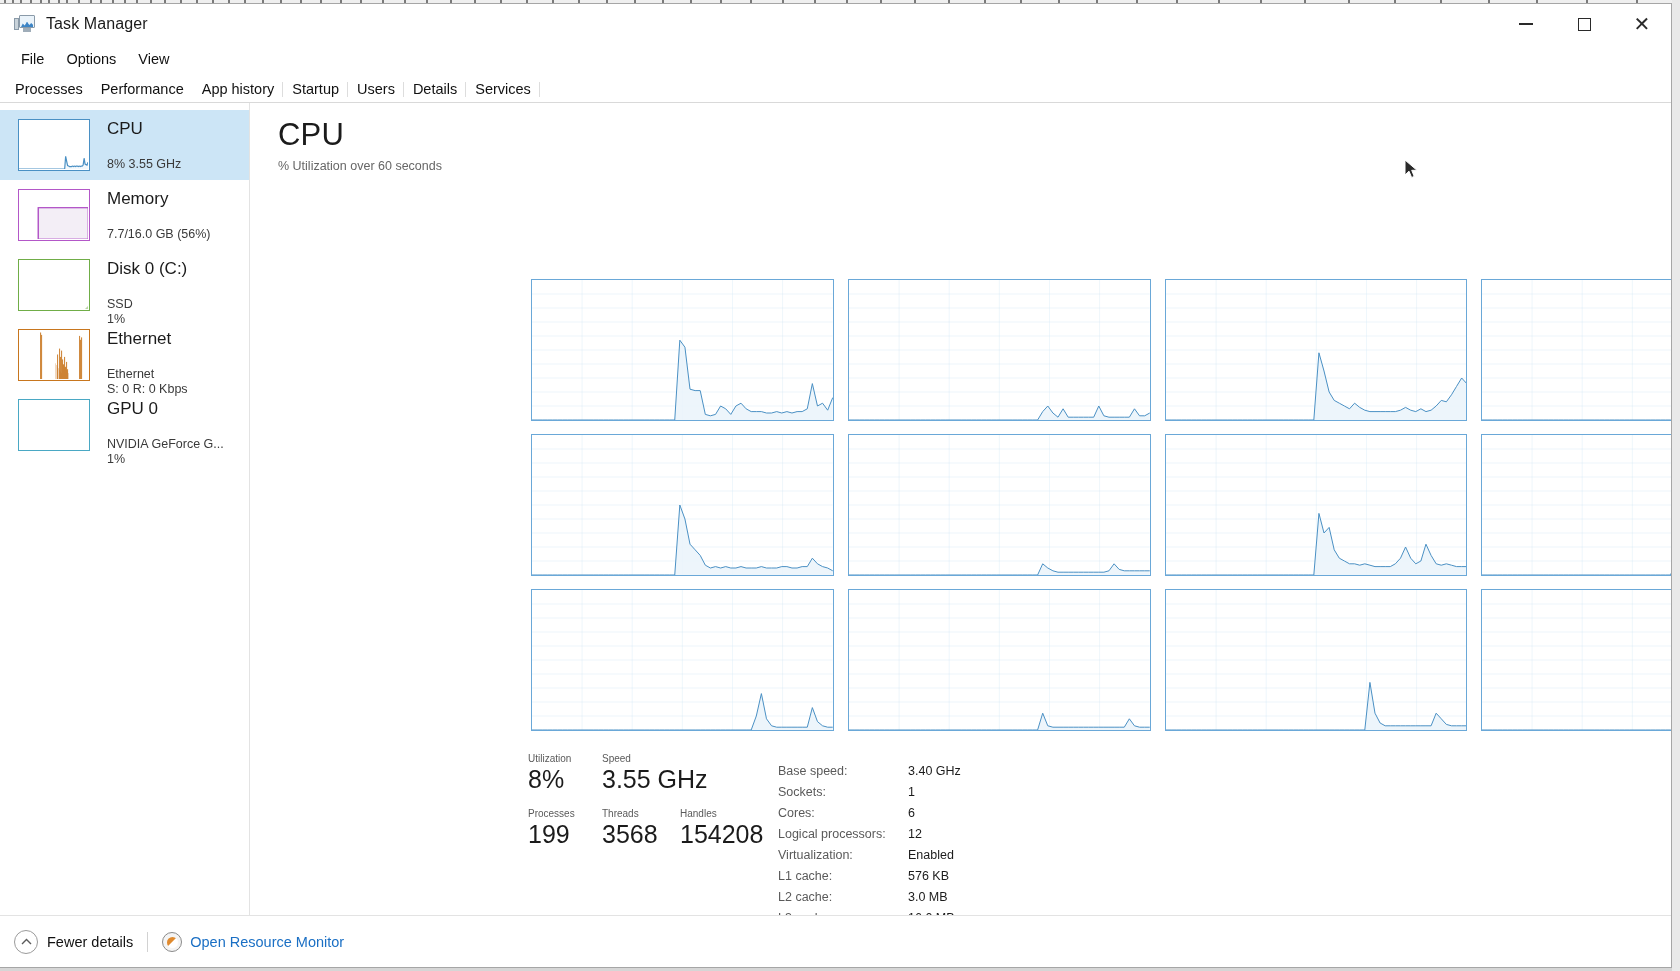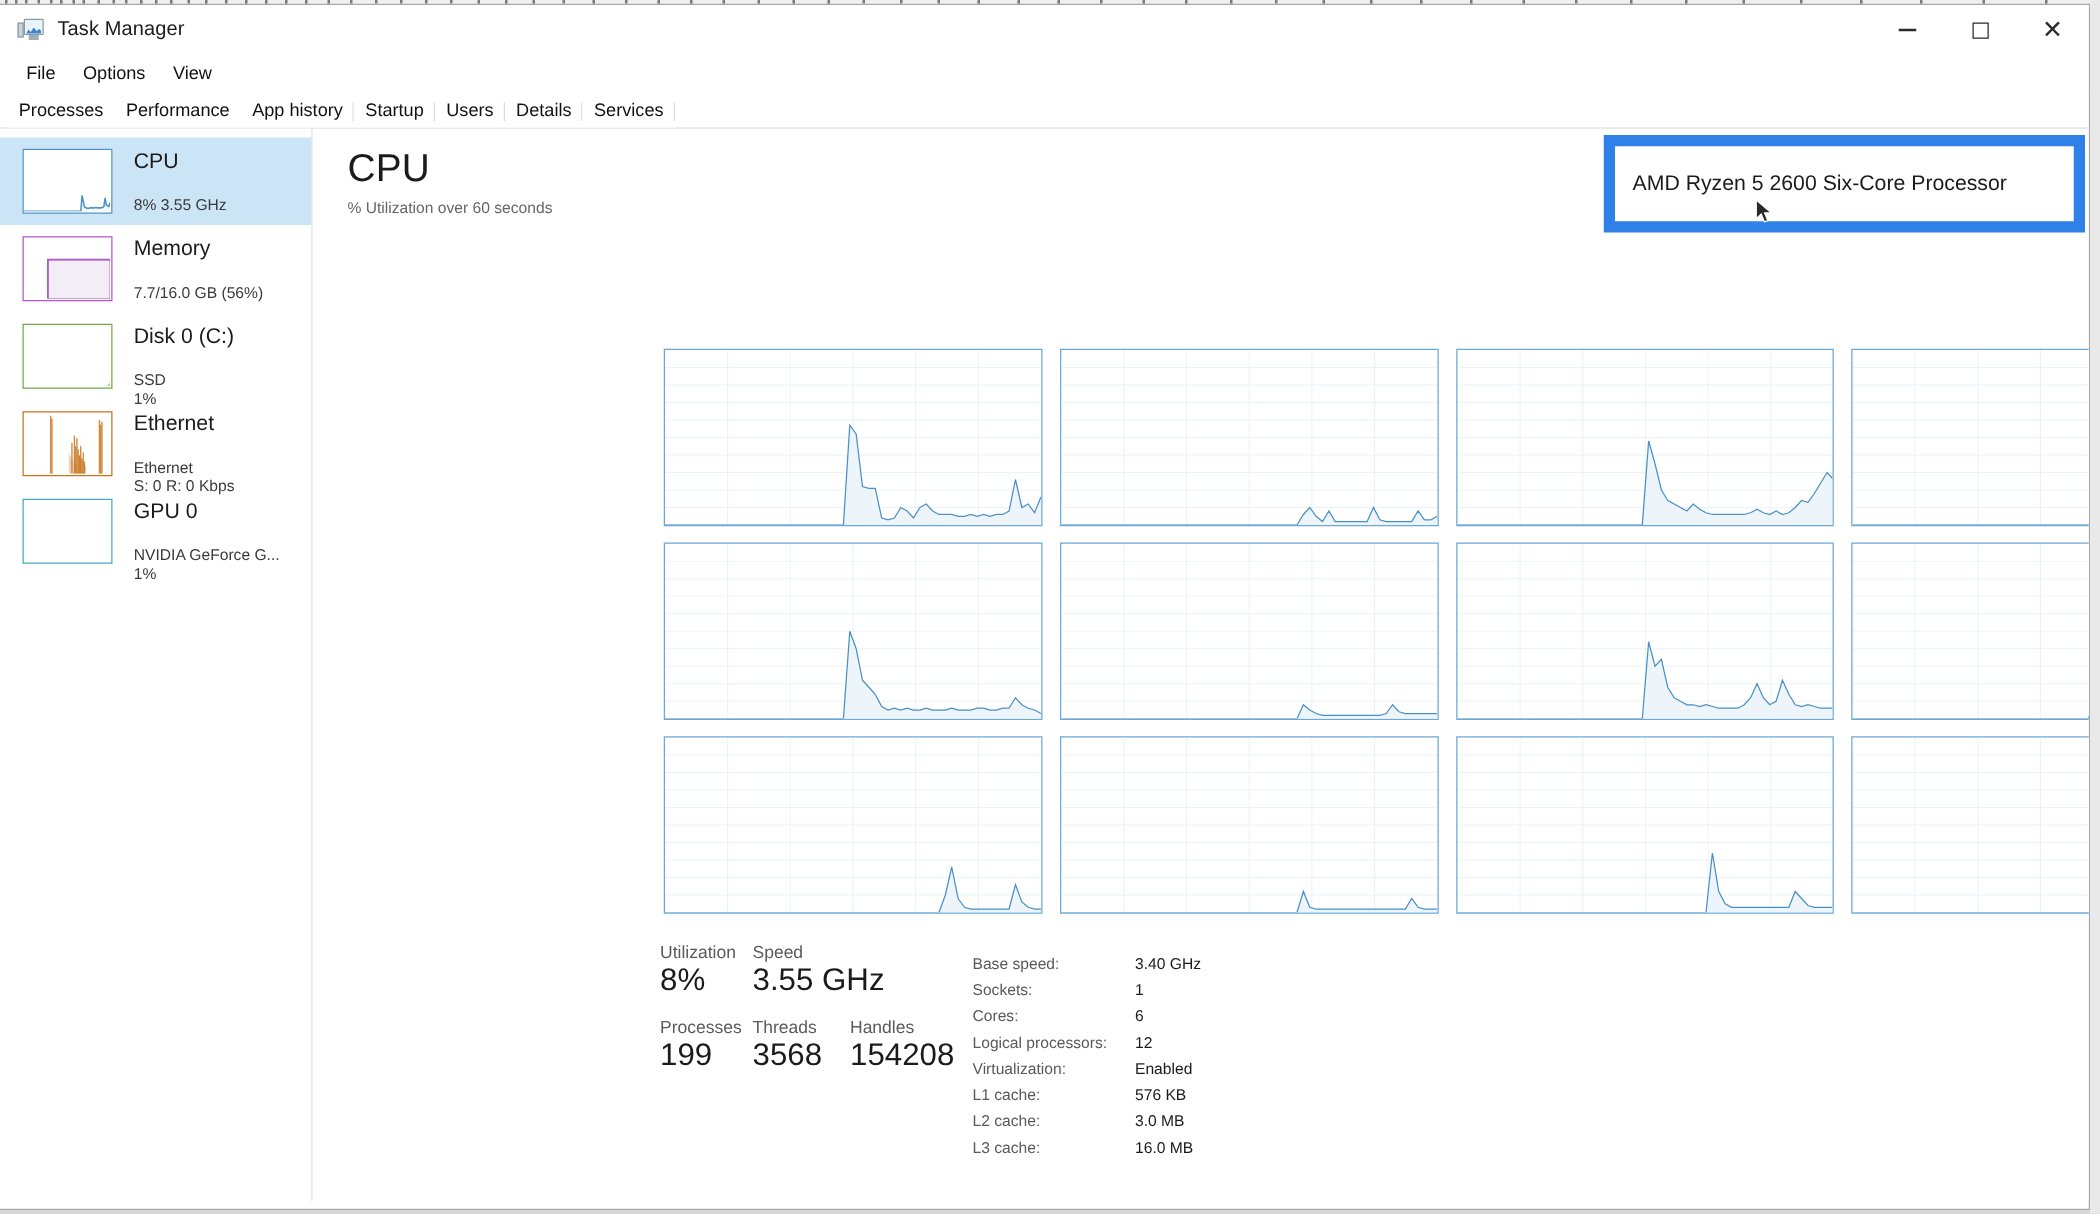--- a/index.html
+++ b/index.html
@@ -158,21 +158,21 @@
   .cell svg { display: block; width: 100%; height: 100%; }
 
   
   .stats {
     position: absolute; left: 278px; top: 650px; width: 1260px;
     display: flex;
   }
   .stats-left { width: 250px; }
   .srow { display: flex; }
   .sblock { }
-  .slabel { font-size: 14px; color: #5a5a5a; }
+  .slabel { font-size: 10px; color: #5a5a5a; }
   .sval { font-size: 25px; color: #1b1b1b; font-weight: 300; margin-top: 1px; }
 
   .stats-right { margin-left: 0px; padding-top: 8px; }
   .krow { display: flex; font-size: 12.5px; line-height: 21px; }
   .kkey { width: 130px; color: #5a5a5a; }
   .kval { color: #1b1b1b; }
 
   
   .bottombar {
     position: absolute; left: 0; bottom: 0; width: 100%; height: 52px;
@@ -724,24 +724,32 @@
               </div>
               <div class="krow">
                 <div class="kkey">L3 cache:</div>
                 <div class="kval">16.0 MB</div>
               </div>
             </div>
         </div>
       </div>
     </div>
 
-
-    <div class="annot">
-      <div class="annot-text">AMD Ryzen 5 2600 Six-Core Processor</div>
+    <div class="bottombar">
+      <div class="chev-circle">
+        <svg width="11" height="8" viewBox="0 0 11 8">
+            <path d="M1 6 L5.5 1.6 L10 6" stroke="#5a5a5a" stroke-width="1.4" fill="none"></path>
+          </svg>
+      </div>
+      <div class="fewer">Fewer details</div>
+      <div class="vsep"></div>
+      <div class="rm-icon"></div>
+      <div class="rm-link">Open Resource Monitor</div>
     </div>
+
 
     <div class="cursor">
       <svg width="16" height="22" viewBox="0 0 16 22">
         <path d="M1 1 L1 16 L5 12.2 L7.6 18.5 L10.2 17.4 L7.7 11.3 L13 11.3 Z" fill="#2a2a2a" stroke="#ffffff" stroke-width="1"></path>
       </svg>
     </div>
 
   </div>
 </div>
 

